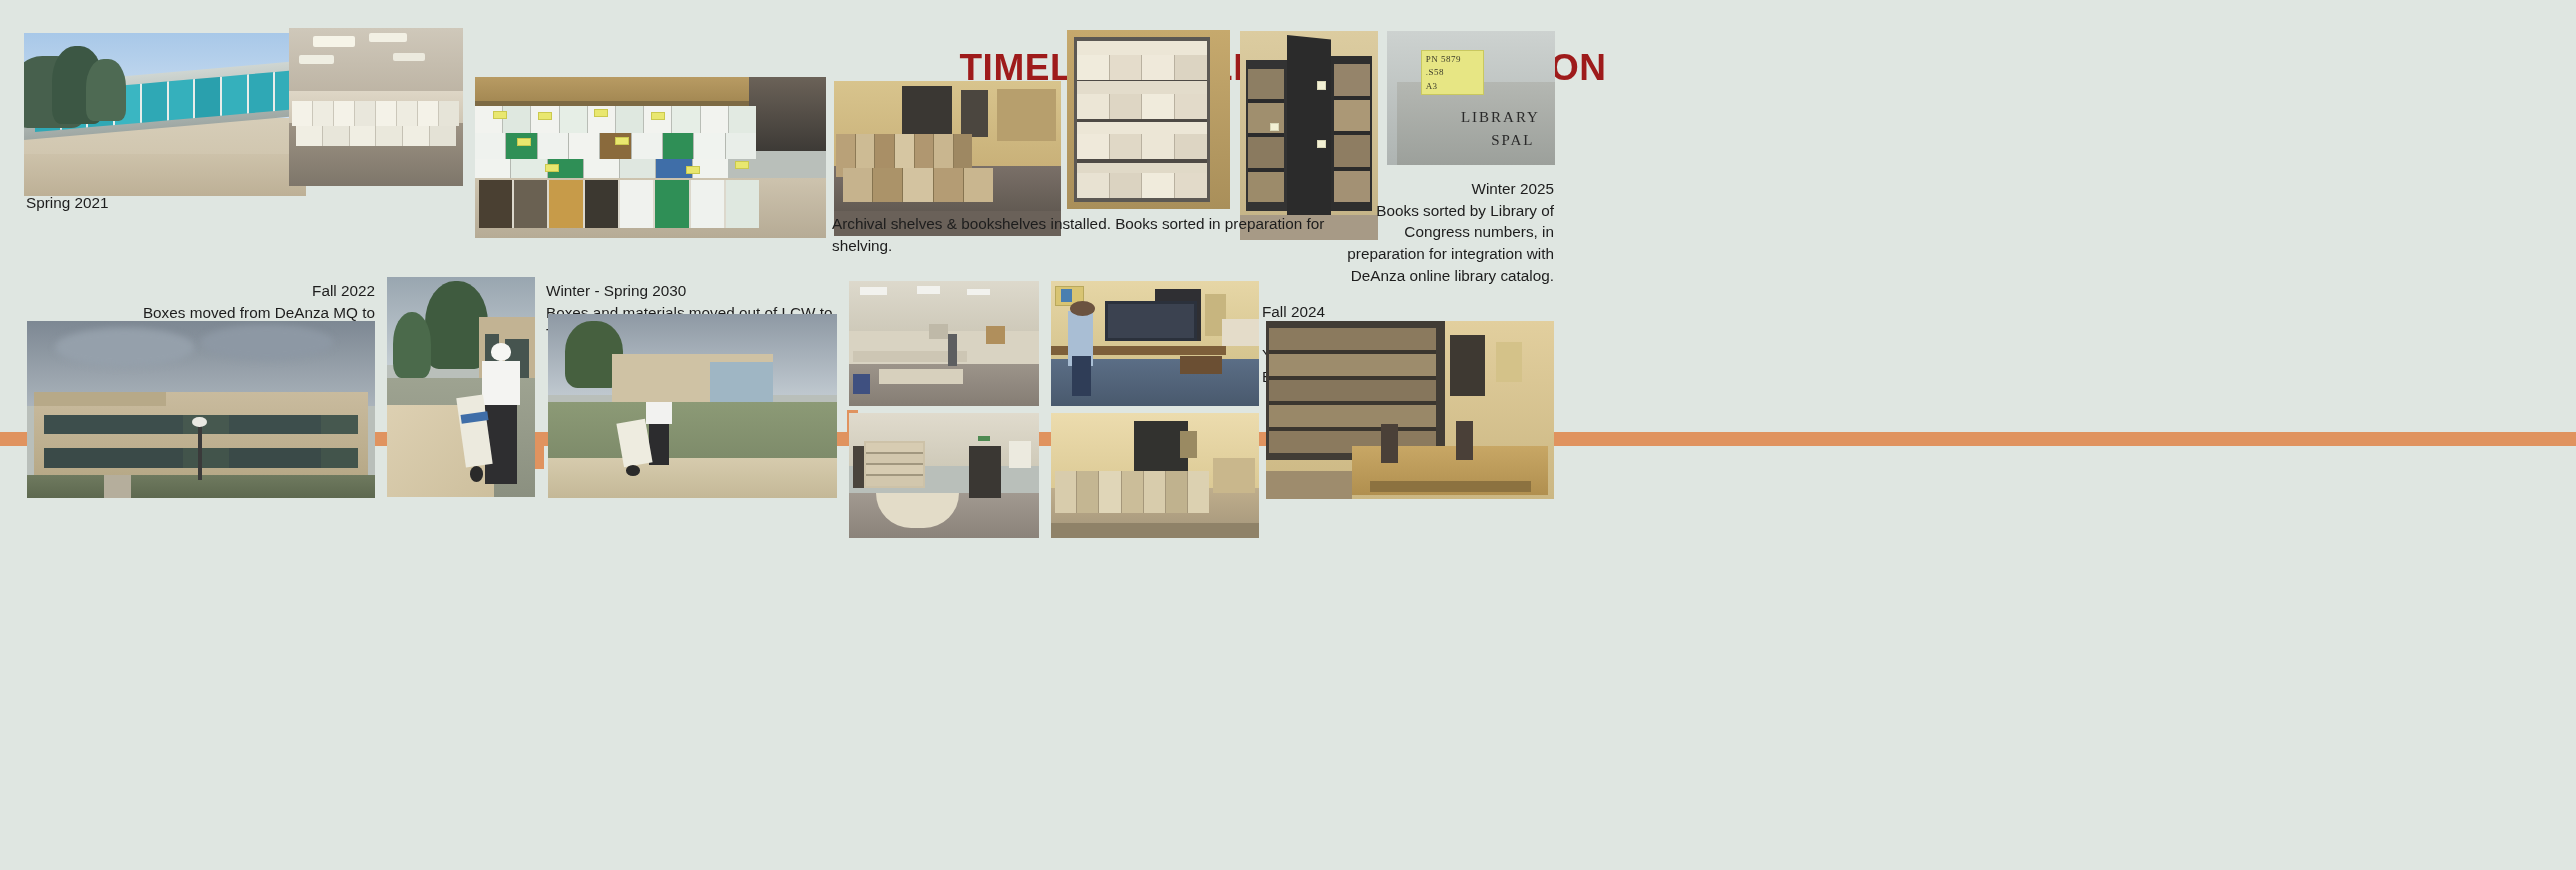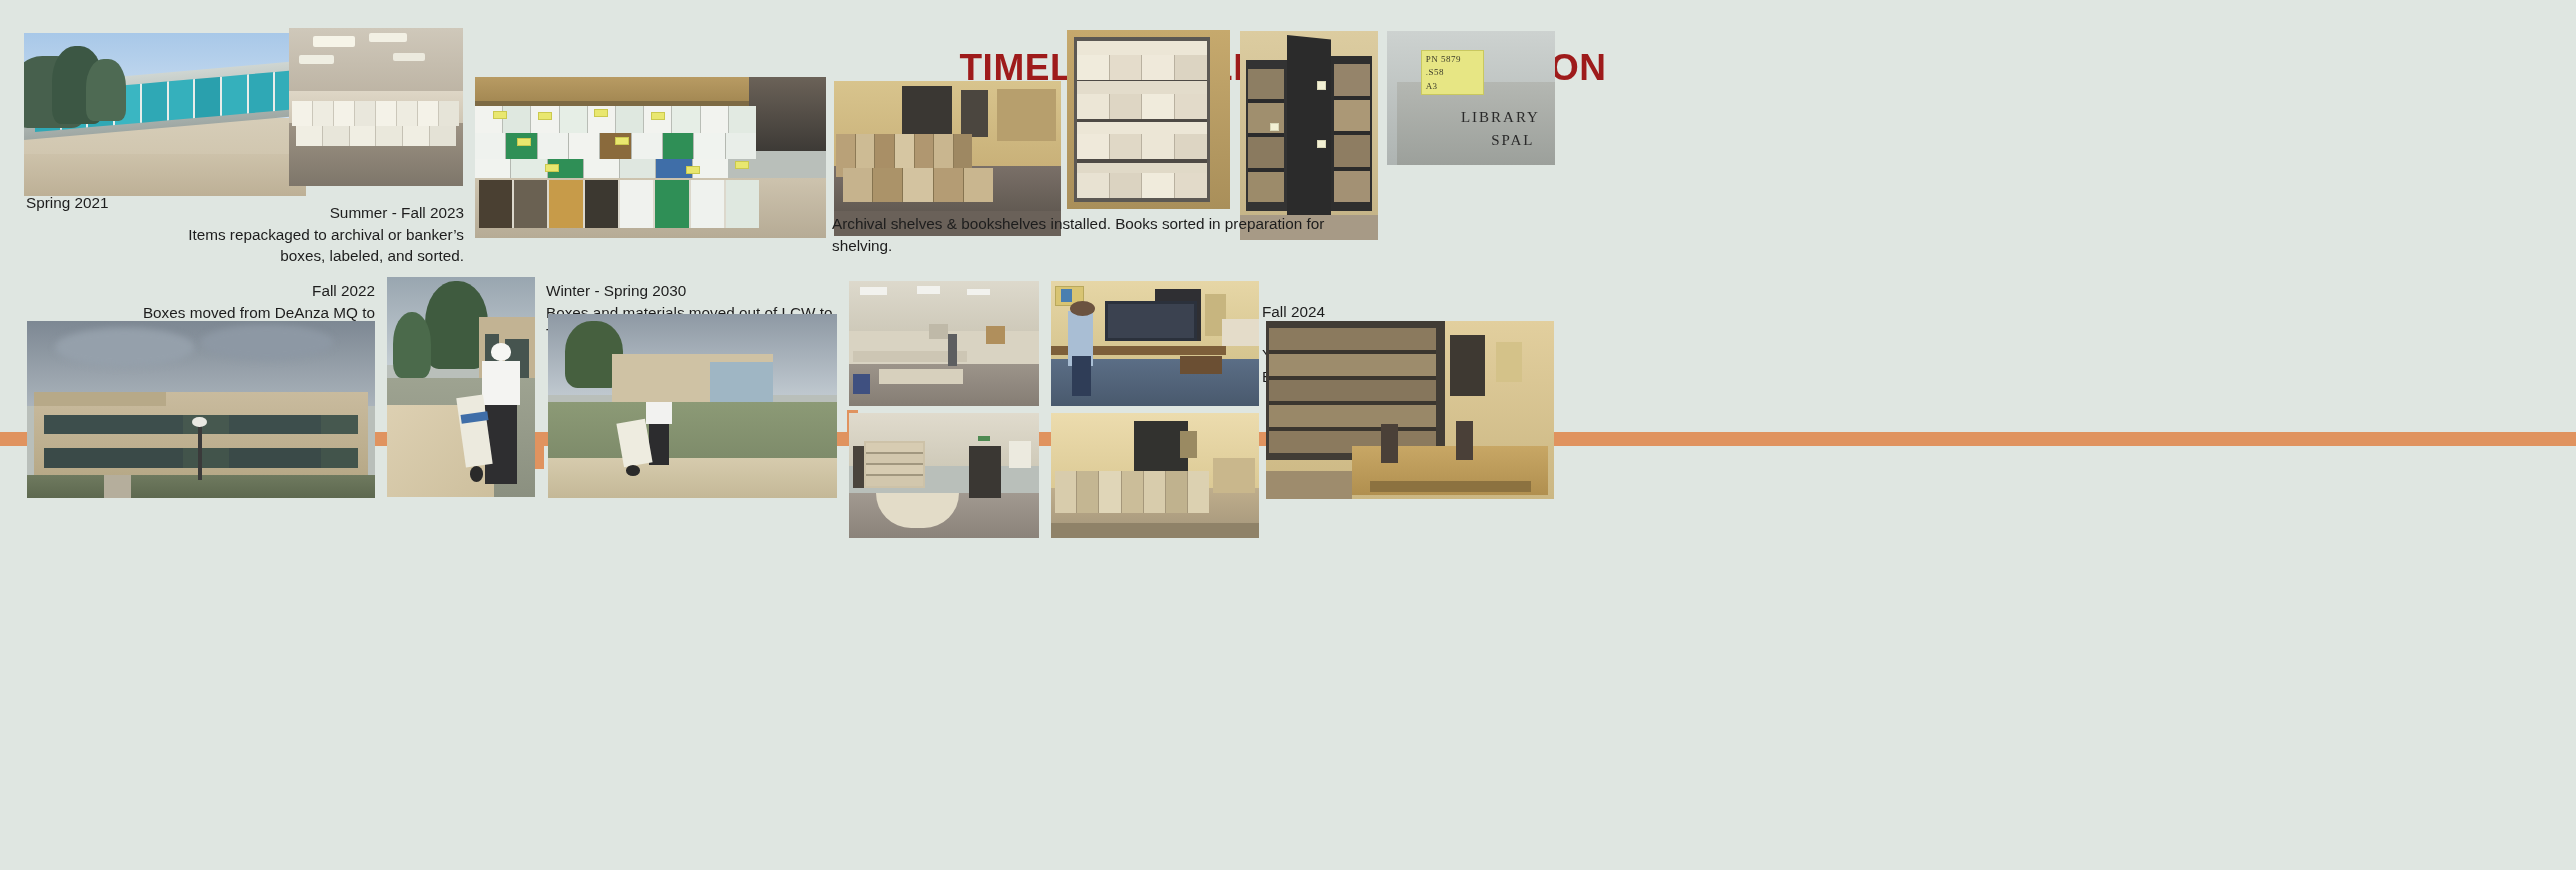--- a/index.html
+++ b/index.html
@@ -308,29 +308,29 @@
     <div class="label-text" style="left:23%; top:27%; font-size:9px; letter-spacing:0.5px; font-family:'Liberation Serif',serif; color:#3b3b2a;">.S58</div>
     <div class="label-text" style="left:23%; top:37%; font-size:9px; letter-spacing:0.5px; font-family:'Liberation Serif',serif; color:#3b3b2a;">A3</div>
     <div class="label-text" style="left:44%; top:58%; font-size:15px;">LIBRARY</div>
     <div class="label-text" style="left:62%; top:75%; font-size:15px;">SPAL</div>
   </div>
 
   <div class="caption left" style="left:26px; top:192px; width:286px;">
     <span class="date">Spring 2021</span>
   </div>
 
-  <div class="caption right" style="left:188px; top:202px; width:276px;">
-    <span class="date">Summer - Fall 2023</span>
-    <span class="body">Items repackaged to archival or banker’s boxes, labeled, and sorted.</span>
-  </div>
 
   <div class="caption left" style="left:832px; top:213px; width:513px;">
     <span class="body">Archival shelves &amp; bookshelves installed. Books sorted in preparation for shelving.</span>
   </div>
 
+  <div class="caption right" style="left:1327px; top:178px; width:227px;">
+    <span class="date">Winter 2025</span>
+    <span class="body">Books sorted by Library of Congress numbers, in preparation for integration with DeAnza online library catalog.</span>
+  </div>
 
   <div class="caption right" style="left:133px; top:280px; width:242px;">
     <span class="date">Fall 2022</span>
     <span class="body">Boxes moved from DeAnza MQ to LCW basement, affectionately nicknamed “The Dungeon”</span>
   </div>
 
   <div class="caption left" style="left:546px; top:280px; width:296px;">
     <span class="date">Winter - Spring 2030</span>
     <span class="body">Boxes and materials moved out of LCW to Trianon.</span>
   </div>

